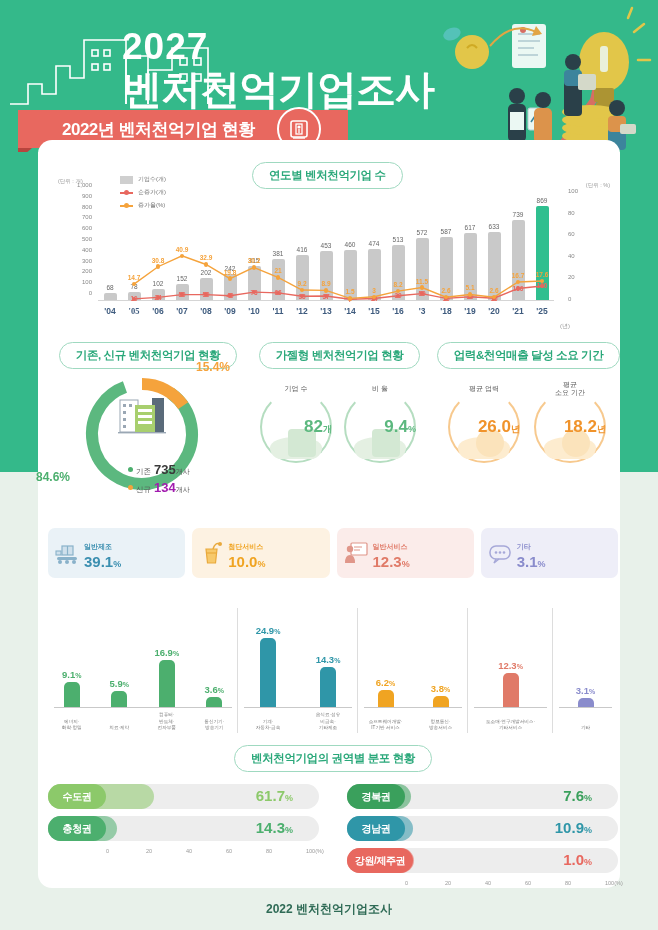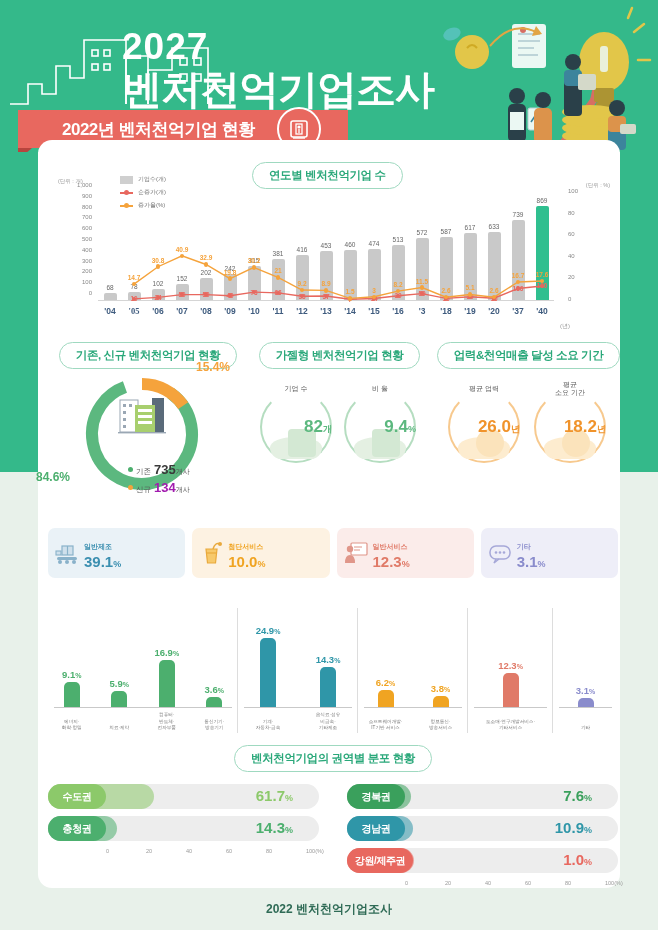--- a/index.html
+++ b/index.html
@@ -339,24 +339,24 @@
       <div class="barlbl" style="left: 336px; top: 39.604px;">587</div>
       <div class="xlbl" style="left: 336px; top: 118px;">'18</div>
       <div class="bar" style="left: 365.5px; height: 66.636px; bottom: 16px;"></div>
       <div class="barlbl" style="left: 360px; top: 36.364px;">617</div>
       <div class="xlbl" style="left: 360px; top: 118px;">'19</div>
       <div class="bar" style="left: 389.5px; height: 68.364px; bottom: 16px;"></div>
       <div class="barlbl" style="left: 384px; top: 34.636px;">633</div>
       <div class="xlbl" style="left: 384px; top: 118px;">'20</div>
       <div class="bar" style="left: 413.5px; height: 79.812px; bottom: 16px;"></div>
       <div class="barlbl" style="left: 408px; top: 23.188px;">739</div>
-      <div class="xlbl" style="left: 408px; top: 118px;">'37</div>
+      <div class="xlbl" style="left: 408px; top: 118px;">'21</div>
       <div class="bar hl" style="left: 437.5px; height: 93.852px; bottom: 16px;"></div>
       <div class="barlbl" style="left: 432px; top: 9.148px;">869</div>
-      <div class="xlbl" style="left: 432px; top: 118px;">'40</div>
+      <div class="xlbl" style="left: 432px; top: 118px;">'25</div>
       <svg width="456" height="128" style="position: absolute; left: 0px; top: 0px;">
         <polyline points="36,110.92 60,109.408 84,106.6 108,106.6 132,107.68 156,104.116 180,104.872 204,108.22 228,108.004 252,111.244 276,110.488 300,107.788 324,105.628 348,110.38 372,108.76 396,110.272 420,100.55199999999999 444,97.96" fill="none" stroke="#e8685f" stroke-width="1.4"></polyline>
       </svg>
       <div class="dot r" style="left: 33.75px; top: 108.67px;"></div>
       <div class="vlbl r" style="left: 24px; top: 107.42px;">10</div>
       <div class="dot r" style="left: 57.75px; top: 107.158px;"></div>
       <div class="vlbl r" style="left: 48px; top: 105.908px;">24</div>
       <div class="dot r" style="left: 81.75px; top: 104.35px;"></div>
       <div class="vlbl r" style="left: 72px; top: 103.1px;">50</div>
       <div class="dot r" style="left: 105.75px; top: 104.35px;"></div>

